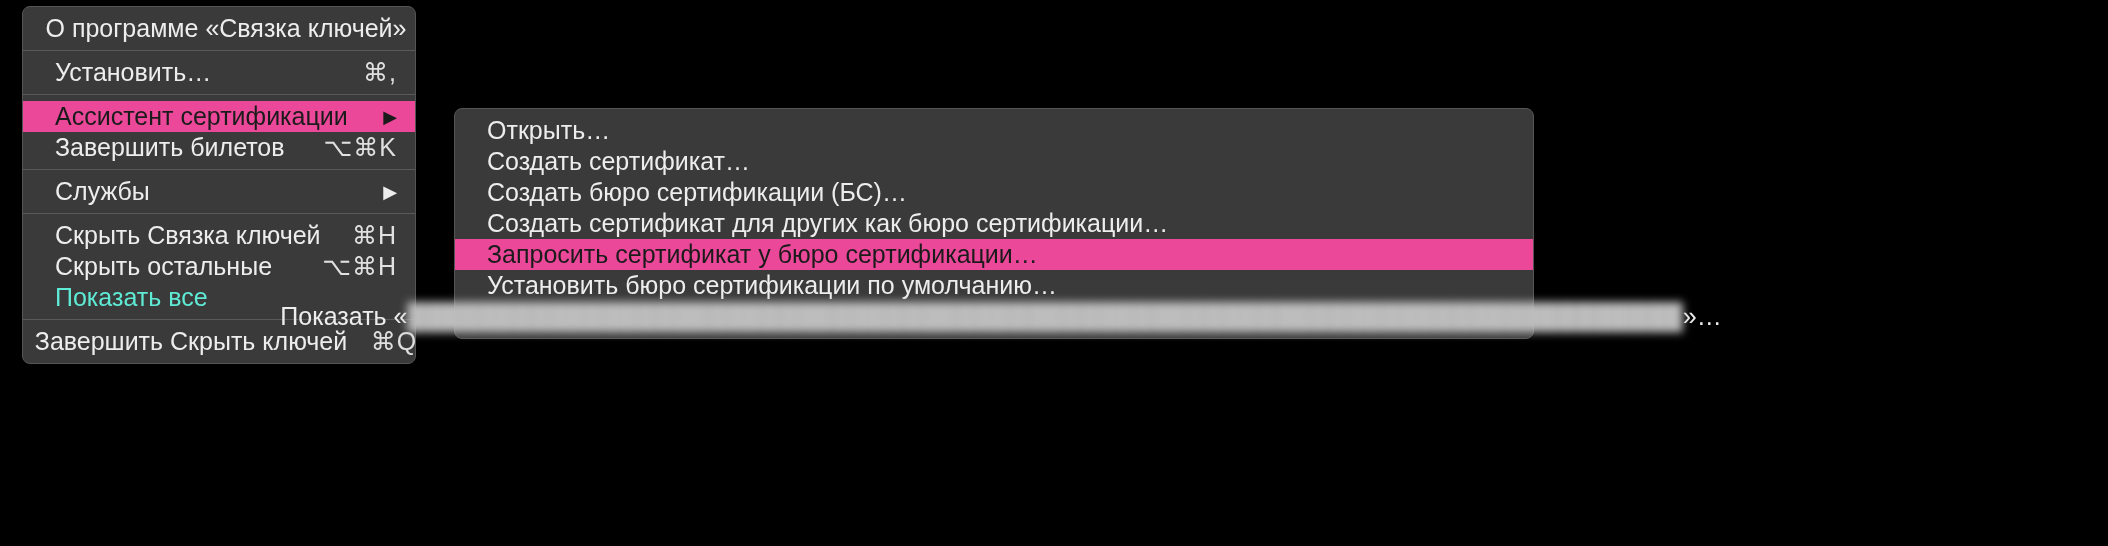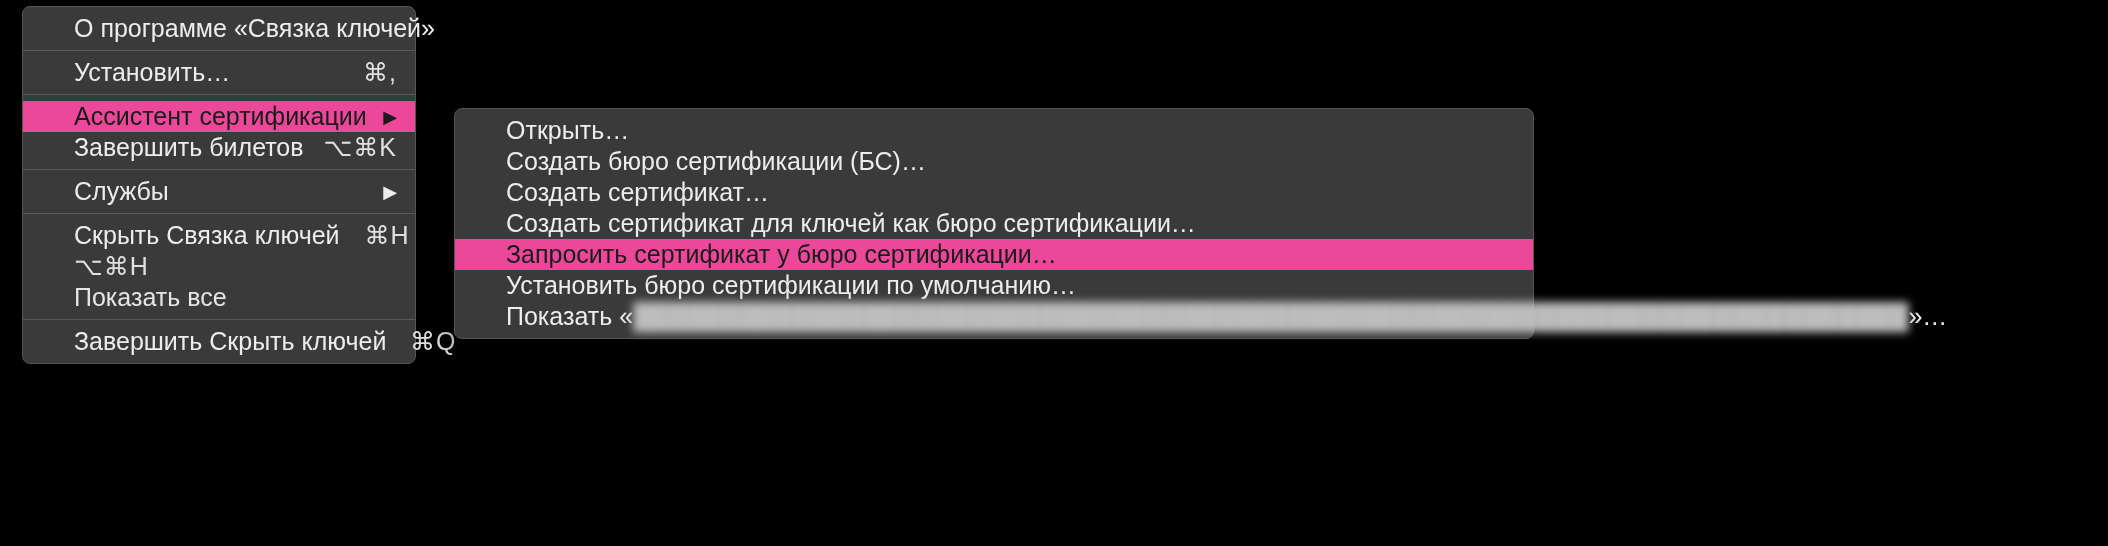--- a/index.html
+++ b/index.html
@@ -29,21 +29,22 @@
   .menu-sub {
     left: 418px;
     top: 108px;
     width: 1078px;
     margin-left: 36px;
   }
   .item {
     display: flex;
     align-items: center;
     height: 31px;
-    padding: 0 18px 0 51px;
+    padding: 0 18px 0 32px;
+    justify-content: center;
   }
   .item .label {
     flex: 1;
     white-space: nowrap;
   }
   .item .shortcut {
     color: #e0e0e0;
     letter-spacing: 1px;
     text-align: right;
     min-width: 70px;
@@ -55,21 +56,21 @@
   }
   .item.highlight {
     background: #ec4899;
     color: #1b1b1b;
   }
   .item.highlight .shortcut,
   .item.highlight .arrow {
     color: #1b1b1b;
   }
   .item.disabled .label {
-    color: #e5e5e5;
+    color: #5eead4;
   }
   .separator {
     height: 1px;
     background: #5a5a5a;
     margin: 6px 0;
   }
   .blurred {
     display: inline-block;
     filter: blur(4px);
     color: #bdbdbd;
@@ -111,20 +112,21 @@
   </div>
 
   <div class="separator"></div>
 
   <div class="item">
     <span class="label">Скрыть Связка ключей</span>
     <span class="shortcut">⌘H</span>
   </div>
 
   <div class="item">
+    <span class="label">Скрыть остальные</span>
     <span class="shortcut">⌥⌘H</span>
   </div>
 
   <div class="item disabled">
     <span class="label">Показать все</span>
   </div>
 
   <div class="separator"></div>
 
   <div class="item">
@@ -133,29 +135,29 @@
   </div>
 </div>
 
 <div class="menu menu-sub">
 
   <div class="item">
     <span class="label">Открыть…</span>
   </div>
 
   <div class="item">
+    <span class="label">Создать сертификат…</span>
+  </div>
+
+  <div class="item">
     <span class="label">Создать бюро сертификации (БС)…</span>
   </div>
 
   <div class="item">
-    <span class="label">Создать сертификат…</span>
-  </div>
-
-  <div class="item">
-    <span class="label">Создать сертификат для ключей как бюро сертификации…</span>
+    <span class="label">Создать сертификат для других как бюро сертификации…</span>
   </div>
 
   <div class="item highlight">
     <span class="label">Запросить сертификат у бюро сертификации…</span>
   </div>
 
   <div class="item">
     <span class="label">Установить бюро сертификации по умолчанию…</span>
   </div>
 

